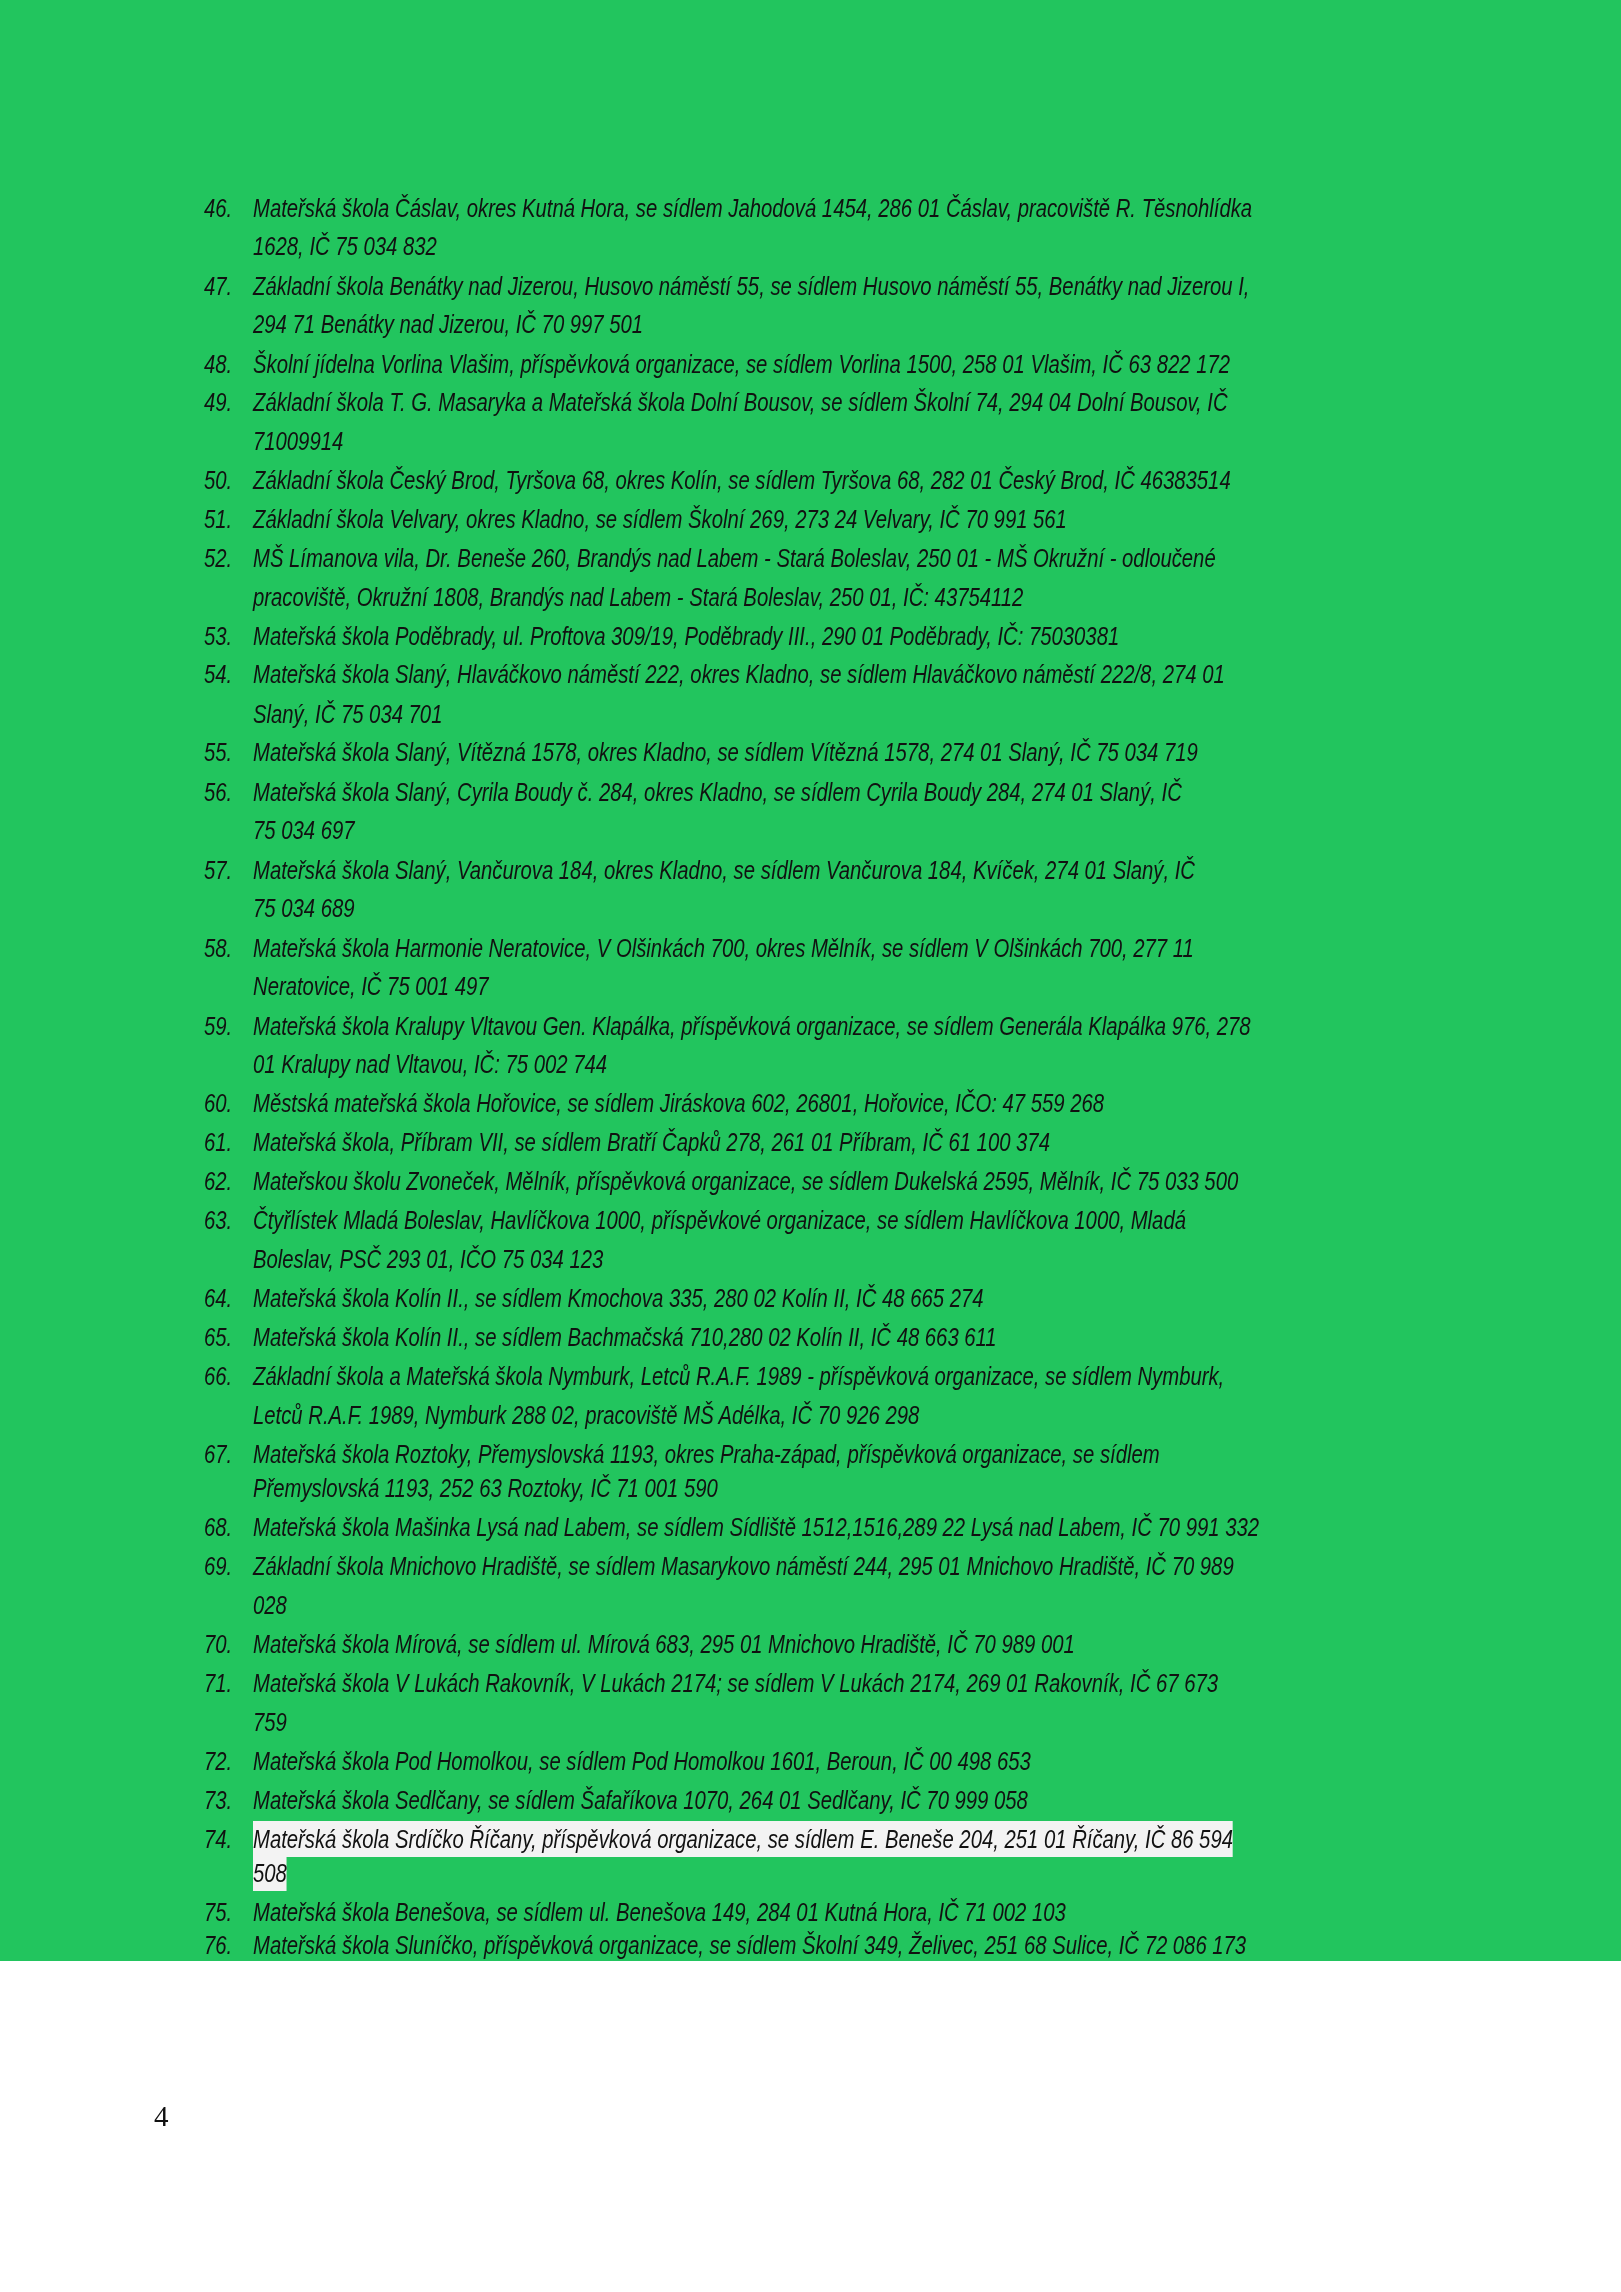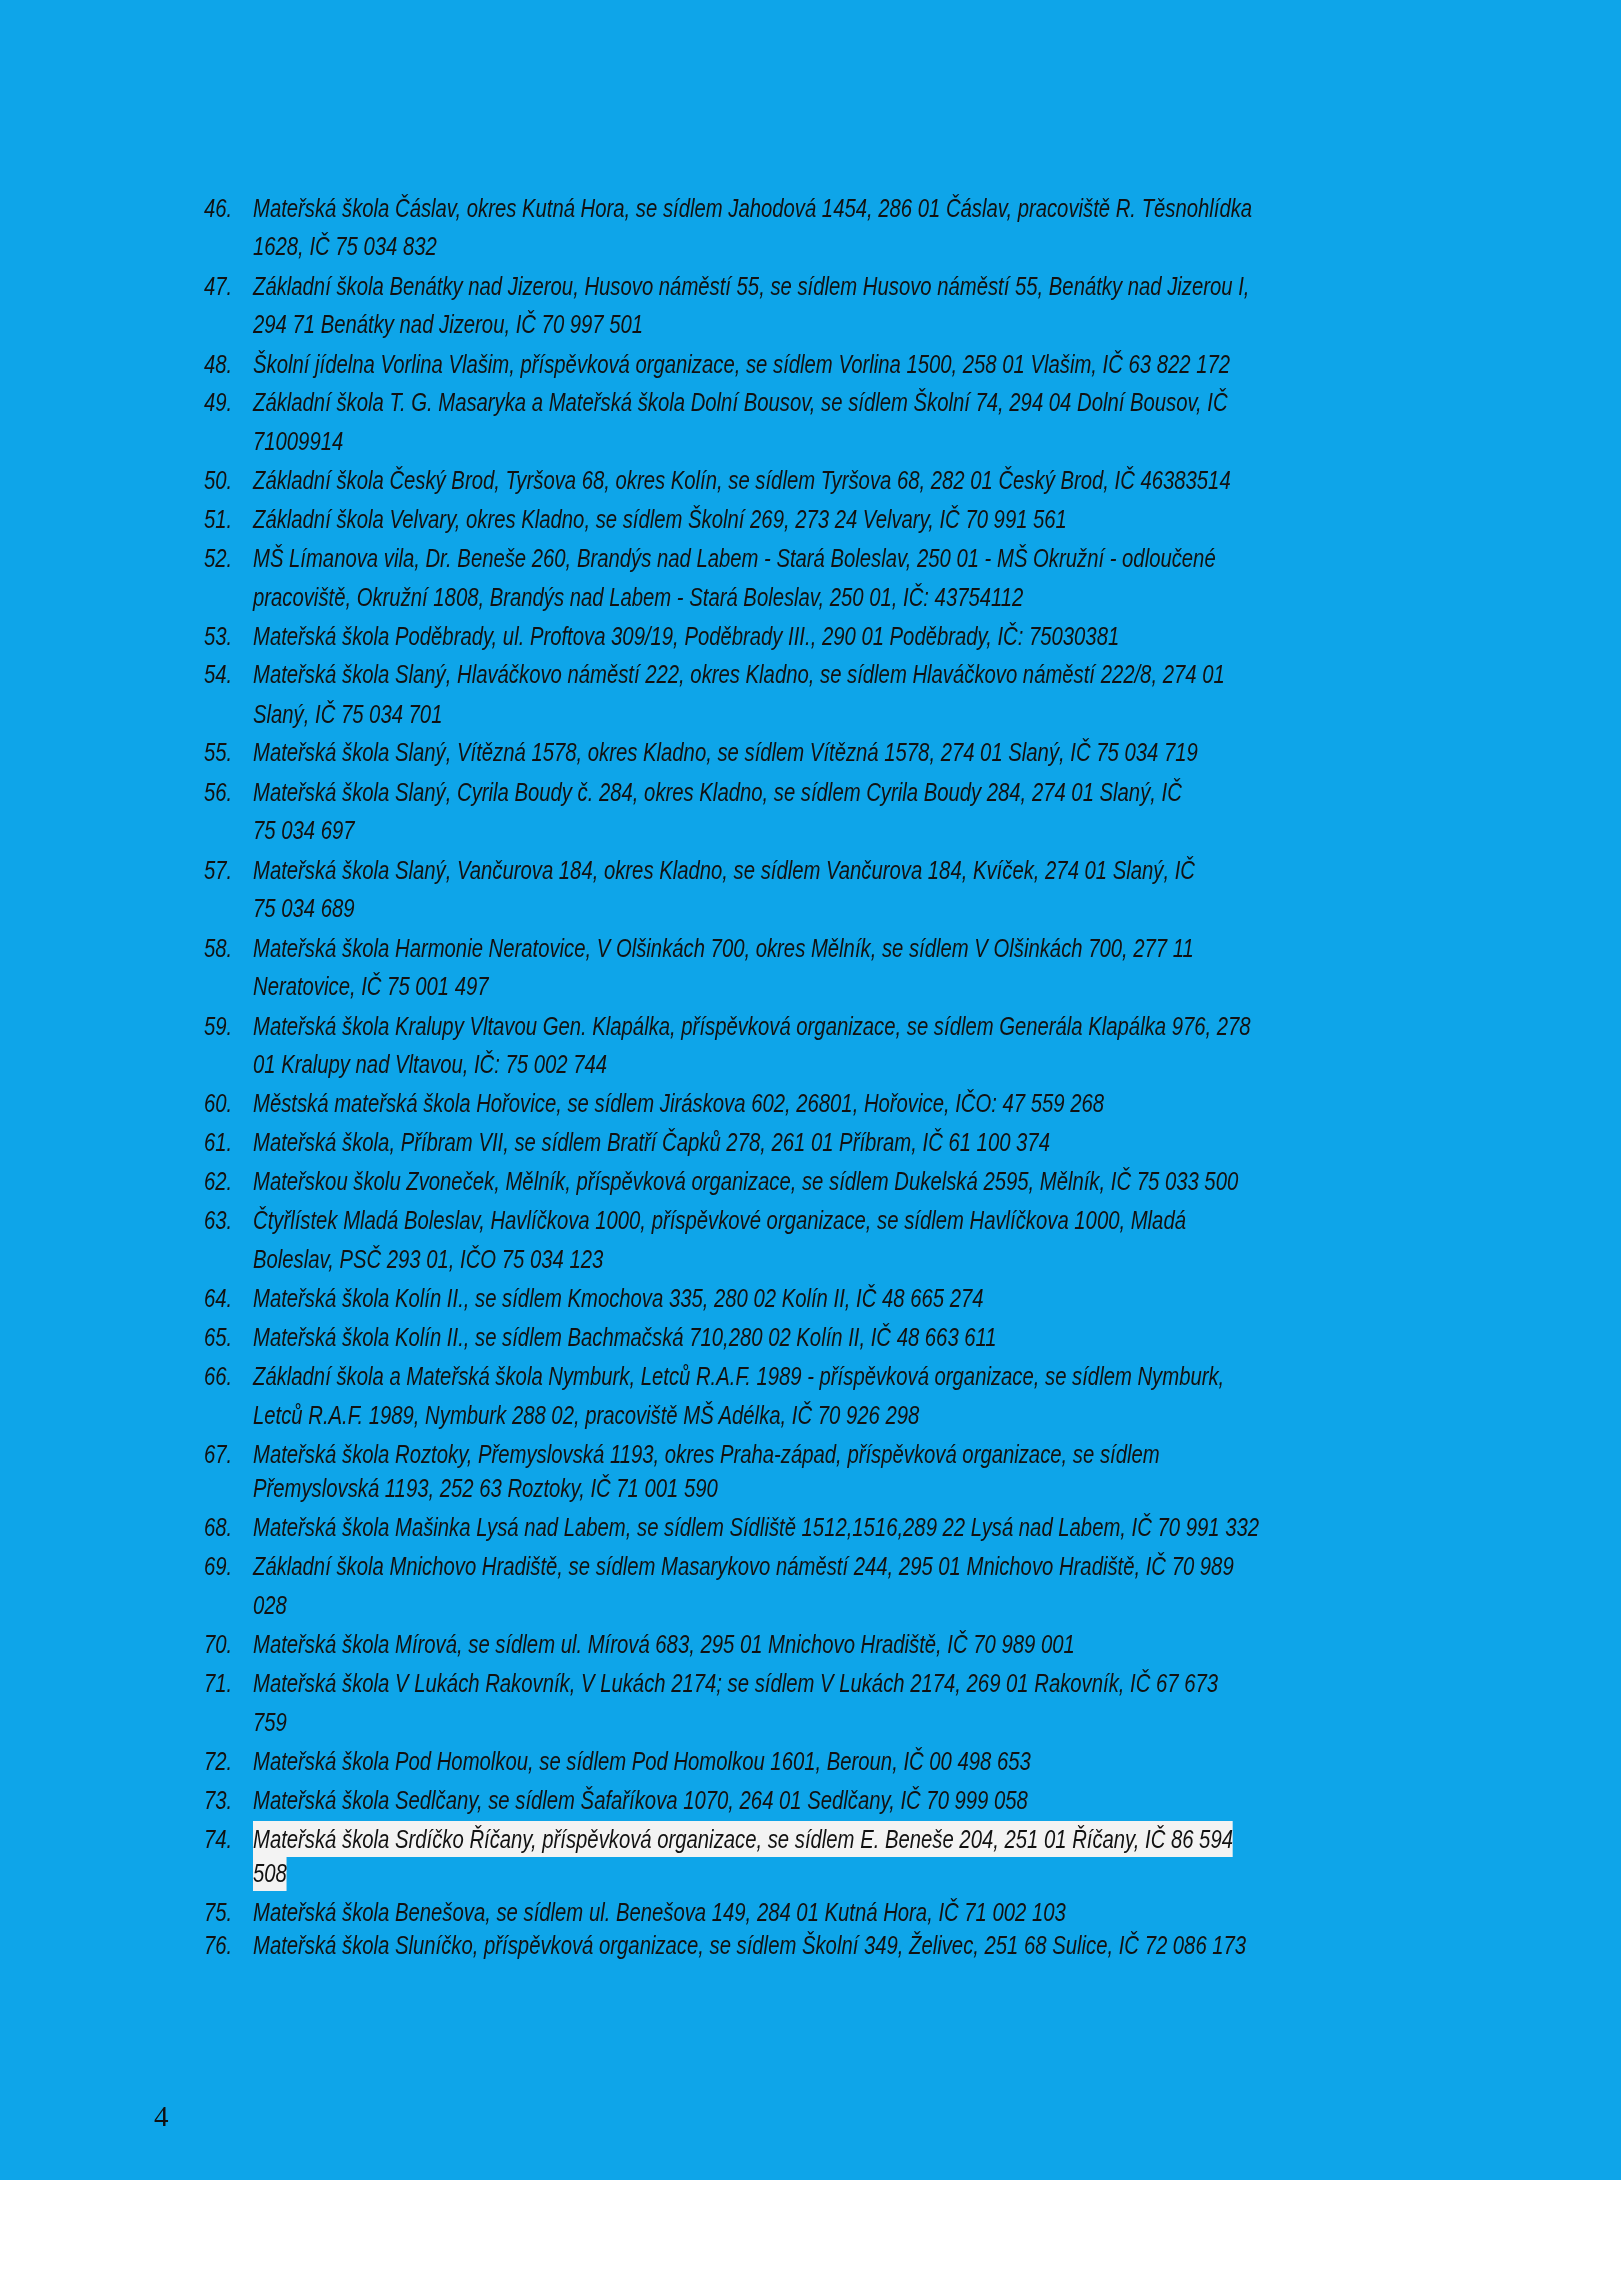--- a/index.html
+++ b/index.html
@@ -1,17 +1,17 @@
 <!DOCTYPE html>
 <html style="font-size:14.3px"><head>
 <meta charset="utf-8">
 <style>
   html, body { margin: 0; padding: 0; background: #ffffff; }
   body { width: 1622px; height: 2293px; position: relative; overflow: hidden; }
-  .page { position: absolute; left: 0; top: 0; width: 1622px; height: 2180px; background: #0ea5e9; }
+  .page { position: absolute; left: 0; top: 0; width: 1622px; height: 1961px; background: #22c55e; }
   .line {
     position: absolute;
     left: 0;
     height: 36px;
     line-height: 36px;
     white-space: nowrap;
     font-family: "Liberation Sans", sans-serif;
     font-style: italic;
     font-size: 26px;
     color: #111111;

